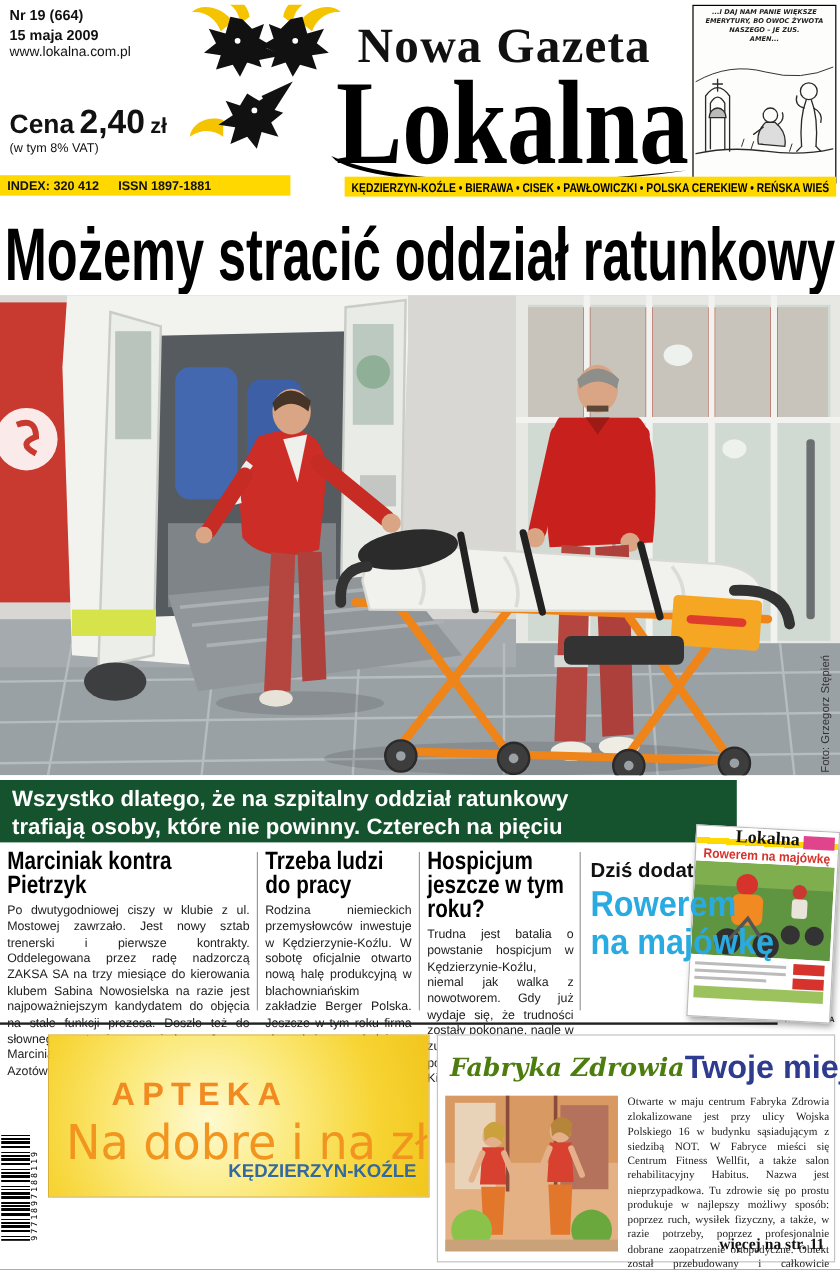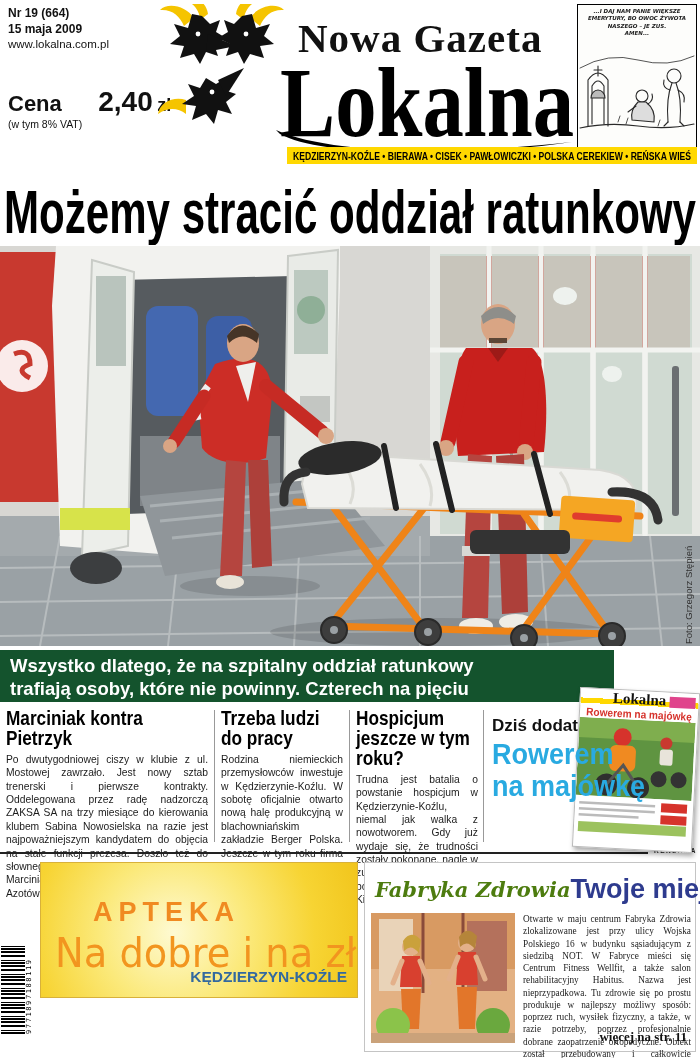--- a/index.html
+++ b/index.html
@@ -5,21 +5,21 @@
   html,body{margin:0;padding:0;background:#777;}
   .page{position:relative;width:700px;height:1058px;background:#fff;margin:0 auto;
         font-family:"Liberation Sans",sans-serif;overflow:hidden;color:#111;}
   .abs{position:absolute;}
 
   
   .issue{left:8px;top:6px;font-size:12px;font-weight:bold;line-height:1.3;}
   .issue .site{font-weight:normal;font-size:11.5px;}
   .price{left:8px;top:88px;line-height:1;}
   .price .p1{font-size:22px;font-weight:bold;}
-  .price .p2{font-size:28px;font-weight:bold;margin-left:32px;}
+  .price .p2{font-size:28px;font-weight:bold;}
   .price .p3{font-size:18px;font-weight:bold;}
   .price .vat{font-size:10.5px;font-weight:normal;margin-top:3px;}
   .index-bar{left:0;top:146px;width:242px;height:17px;background:#ffd800;display:flex;
              align-items:center;gap:16px;padding-left:6px;box-sizing:border-box;
              font-size:10.5px;font-weight:bold;}
   .masthead-top{left:298px;top:14px;font-family:"Liberation Serif",serif;font-weight:bold;
                 font-size:41px;letter-spacing:1px;}
   .region-bar{left:287px;top:147px;width:410px;height:17px;}
   .comic{left:577px;top:4px;width:120px;height:149px;border:1px solid #000;background:#fdfdfb;
          box-sizing:border-box;}
@@ -108,20 +108,24 @@
     <div class="site">www.lokalna.com.pl</div>
   </div>
 
   <div class="abs price">
     <span class="p1">Cena</span>
     <span class="p2">2,40</span>
     <span class="p3">zł</span>
     <div class="vat">(w tym 8% VAT)</div>
   </div>
 
+  <div class="abs index-bar">
+    <span>INDEX: 320 412</span>
+    <span>ISSN 1897-1881</span>
+  </div>
 
   <svg class="abs" style="left:148px;top:4px;" width="148" height="142" viewBox="0 0 148 142">
     <g>
       <path fill="#f5c400" d="M46,14 C38,2 20,-2 12,6 C24,5 32,12 36,22 Z"></path>
       <path fill="#f5c400" d="M60,10 C58,-4 44,-10 33,-5 C44,-3 52,6 52,16 Z"></path>
       <path fill="#f5c400" d="M102,14 C110,2 128,-2 136,6 C124,5 116,12 112,22 Z"></path>
       <path fill="#f5c400" d="M88,10 C90,-4 104,-10 115,-5 C104,-3 96,6 96,16 Z"></path>
       <path fill="#f5c400" d="M38,96 C26,92 12,98 10,110 C20,103 30,104 38,110 Z"></path>
       <path fill="#111" d="M54,12 L62,20 L72,16 L68,28 L78,34 L66,40 L70,52 L58,48 L52,60 L46,50 L32,54 L36,42 L22,40 L32,32 L26,20 L40,24 L44,10 Z"></path>
       <path fill="#111" d="M60,30 L88,42 L58,48 Z"></path>

